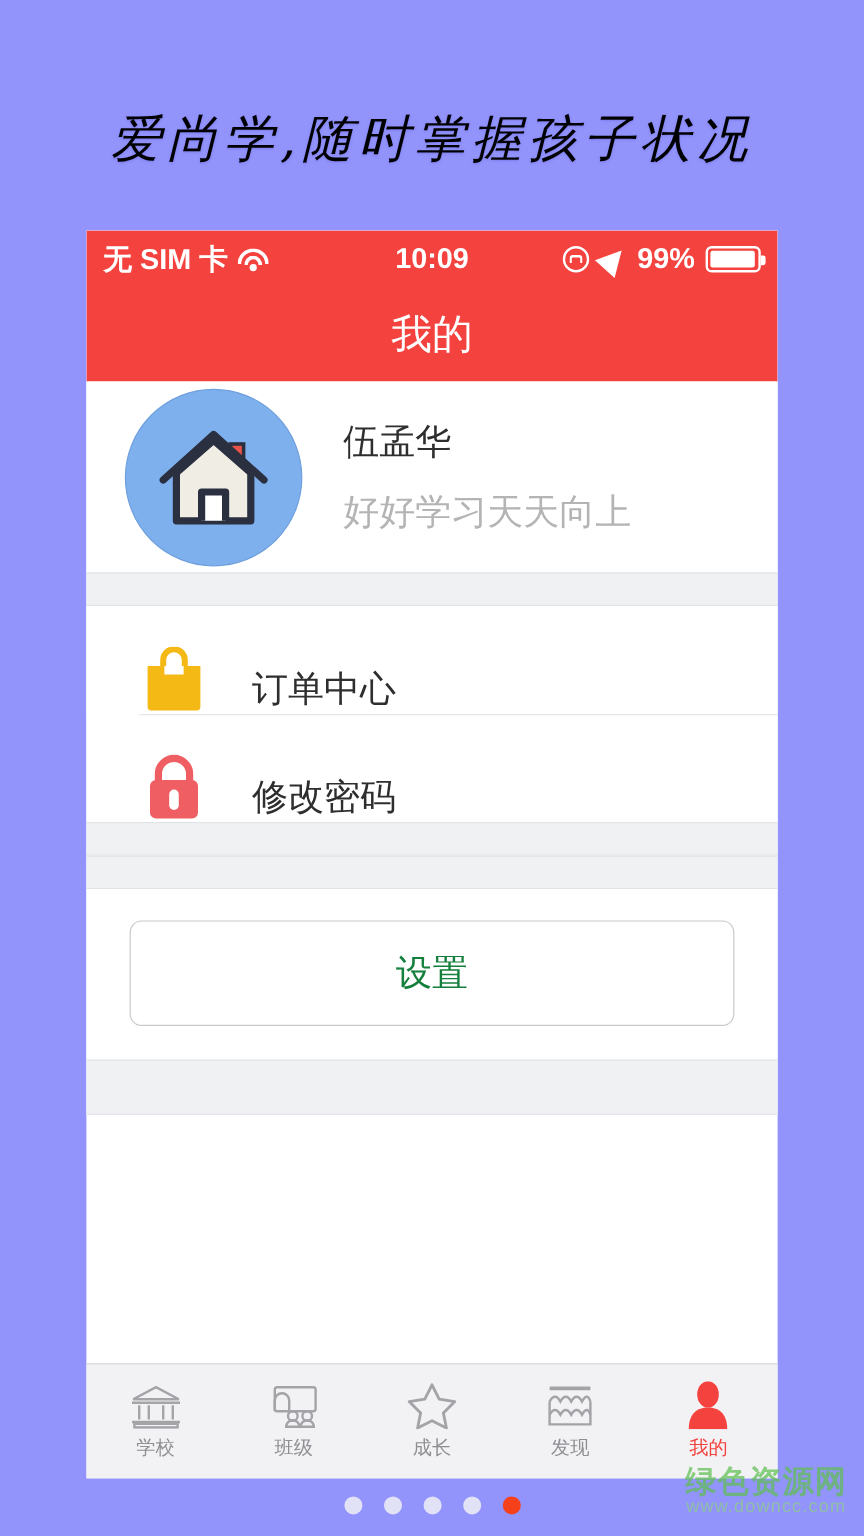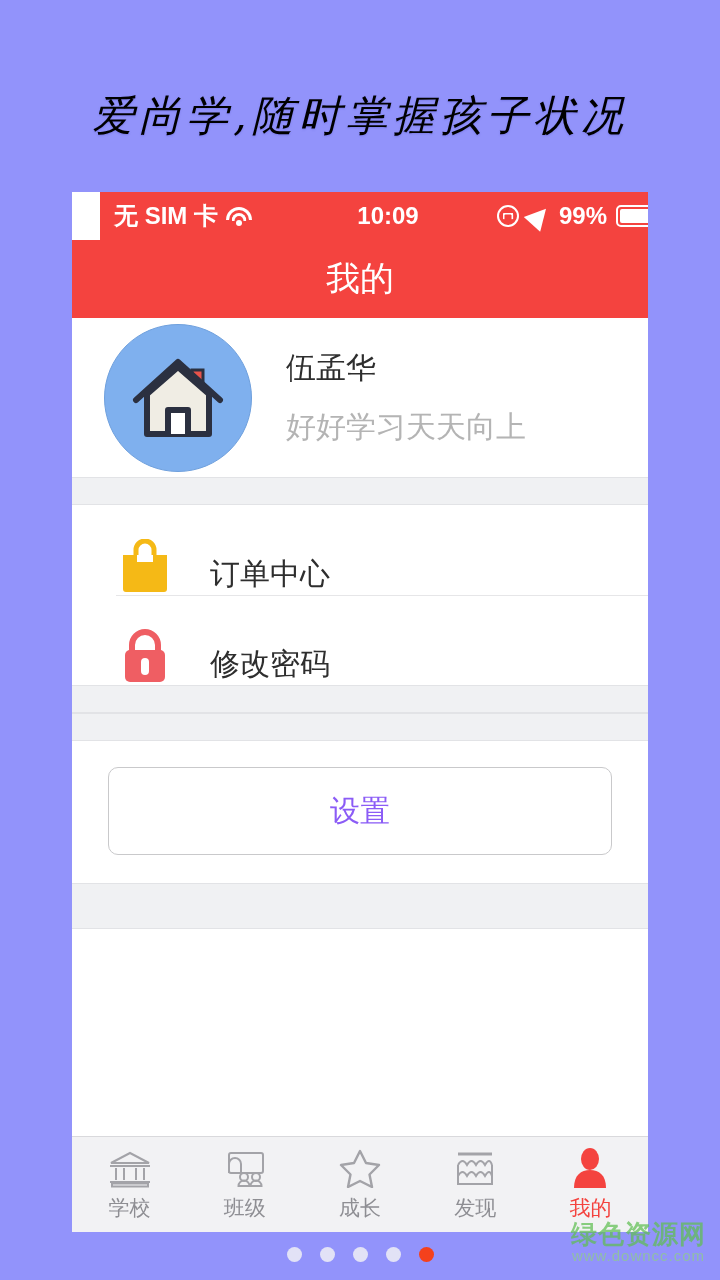--- a/index.html
+++ b/index.html
@@ -41,21 +41,20 @@
   
   .statusbar {
     position: relative;
     height: 48px; width: 100%;
     background: #f4433f;
     color: #ffffff;
     display: flex; align-items: center;
     padding: 0 14px;
     font-size: 24px;
     font-weight: bold;
-    margin-left: 28px;
   }
   .sb-left { display: flex; align-items: center; gap: 8px; flex: 0 0 auto; }
   .sb-center {
     position: absolute; left: 0; right: 0; top: 0; bottom: 0;
     display: flex; align-items: center; justify-content: center;
     font-size: 24px; font-weight: bold; pointer-events: none;
   }
   .sb-right {
     margin-left: auto; display: flex; align-items: center; gap: 9px;
     position: relative; z-index: 2;
@@ -128,35 +127,35 @@
   .menu-row + .menu-row { border-top: 1px solid #e6e6e8; margin-left: 44px; padding-left: 0; }
   .menu-row + .menu-row .m-icon { margin-left: 0; }
   .m-icon { width: 58px; height: 58px; flex: 0 0 auto;
             display: flex; align-items: center; justify-content: center; }
   .m-label { margin-left: 36px; font-size: 30px; color: #2e2e2e; }
 
   
   .settings-wrap { background: #fff; padding: 26px 36px 28px 36px; }
   .settings-btn {
     width: 100%; height: 88px; border: 1px solid #c9c9cb; border-radius: 10px;
-    background: #fff; color: #8b5cf6; font-size: 30px;
+    background: #fff; color: #15803d; font-size: 30px;
     display: flex; align-items: center; justify-content: center;
     font-family: "Liberation Sans", sans-serif;
   }
 
   
   .tabbar {
     position: absolute; bottom: 0; left: 0; width: 576px; height: 96px;
     background: #f2f2f4; border-top: 1px solid #d9d9dc;
     display: flex; align-items: center;
   }
   .tab { flex: 1; display: flex; flex-direction: column;
          align-items: center; justify-content: center; gap: 6px; height: 100%; }
   .tab-ico { height: 40px; display:flex; align-items:flex-end; justify-content:center; }
-  .tab-label { font-size: 21px; color: #8e8e93; }
+  .tab-label { font-size: 16px; color: #8e8e93; }
   .tab.active .tab-label { color: #f4433f; }
 
   
   .dots {
     position: absolute; left: 0; right: 0; bottom: 18px;
     display: flex; align-items: center; justify-content: center; gap: 18px;
   }
   .dot { width: 15px; height: 15px; border-radius: 50%; background: #e2e2f6; }
   .dot.active { background: #f4411c; }
 

